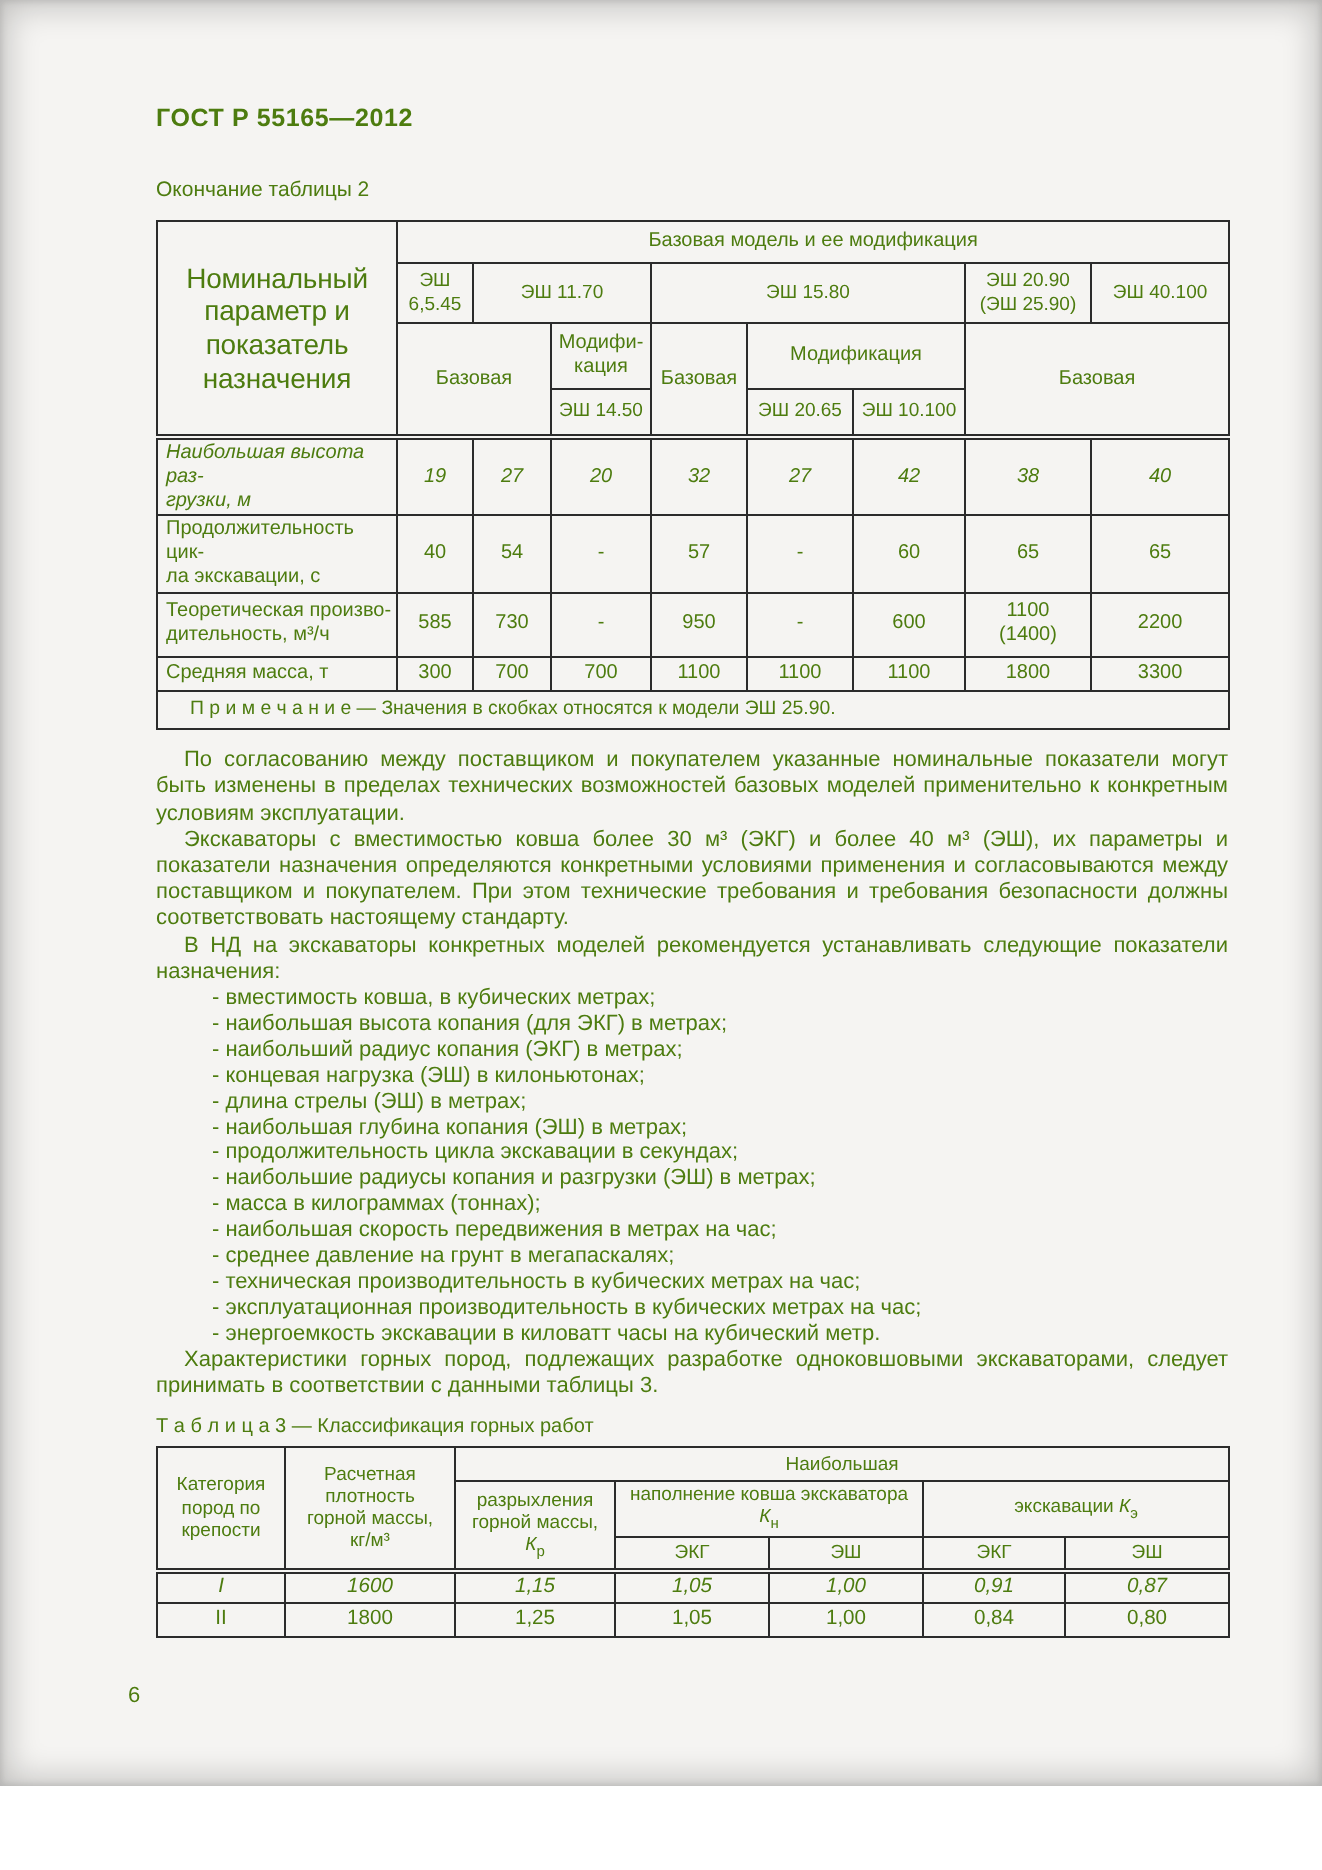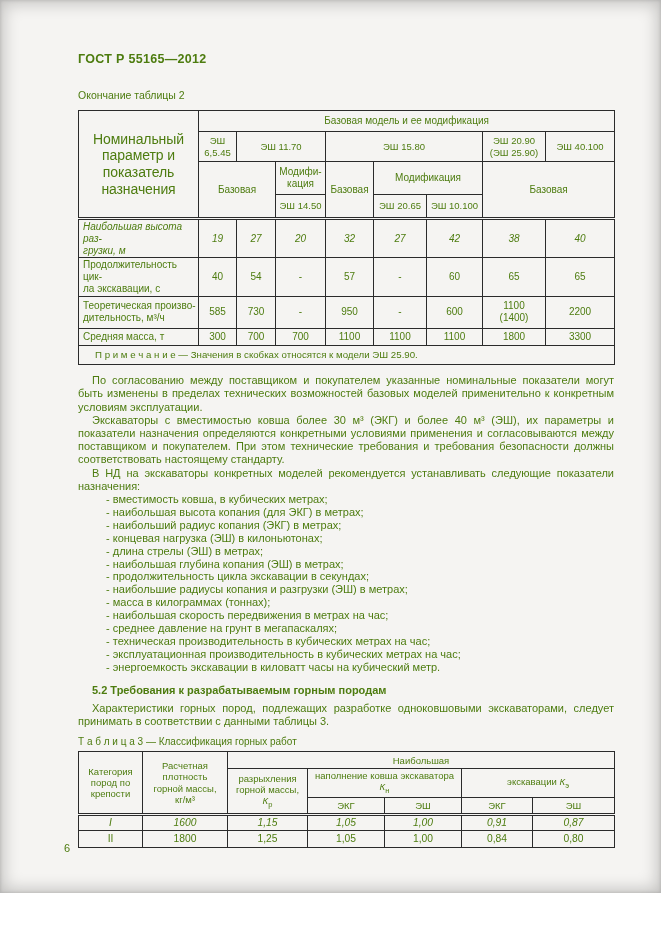--- a/index.html
+++ b/index.html
@@ -157,21 +157,20 @@
         <div class="list-line">- продолжительность цикла экскавации в секундах;</div>
         <div class="list-line">- наибольшие радиусы копания и разгрузки (ЭШ) в метрах;</div>
         <div class="list-line">- масса в килограммах (тоннах);</div>
         <div class="list-line">- наибольшая скорость передвижения в метрах на час;</div>
         <div class="list-line">- среднее давление на грунт в мегапаскалях;</div>
         <div class="list-line">- техническая производительность в кубических метрах на час;</div>
         <div class="list-line">- эксплуатационная производительность в кубических метрах на час;</div>
         <div class="list-line">- энергоемкость экскавации в киловатт часы на кубический метр.</div>
     </div>
 
-    <div class="h52">5.2 Требования к разрабатываемым горным породам</div>
     <p class="para">Характеристики горных пород, подлежащих разработке одноковшовыми экскаваторами, следует принимать в соответствии с данными таблицы 3.</p>
 
     <div class="t3-caption">Т а б л и ц а  3 — Классификация горных работ</div>
 
     <table class="t3">
       <colgroup>
         <col style="width:64px">
           <col style="width:85px">
           <col style="width:80px">
         <col style="width:77px">

